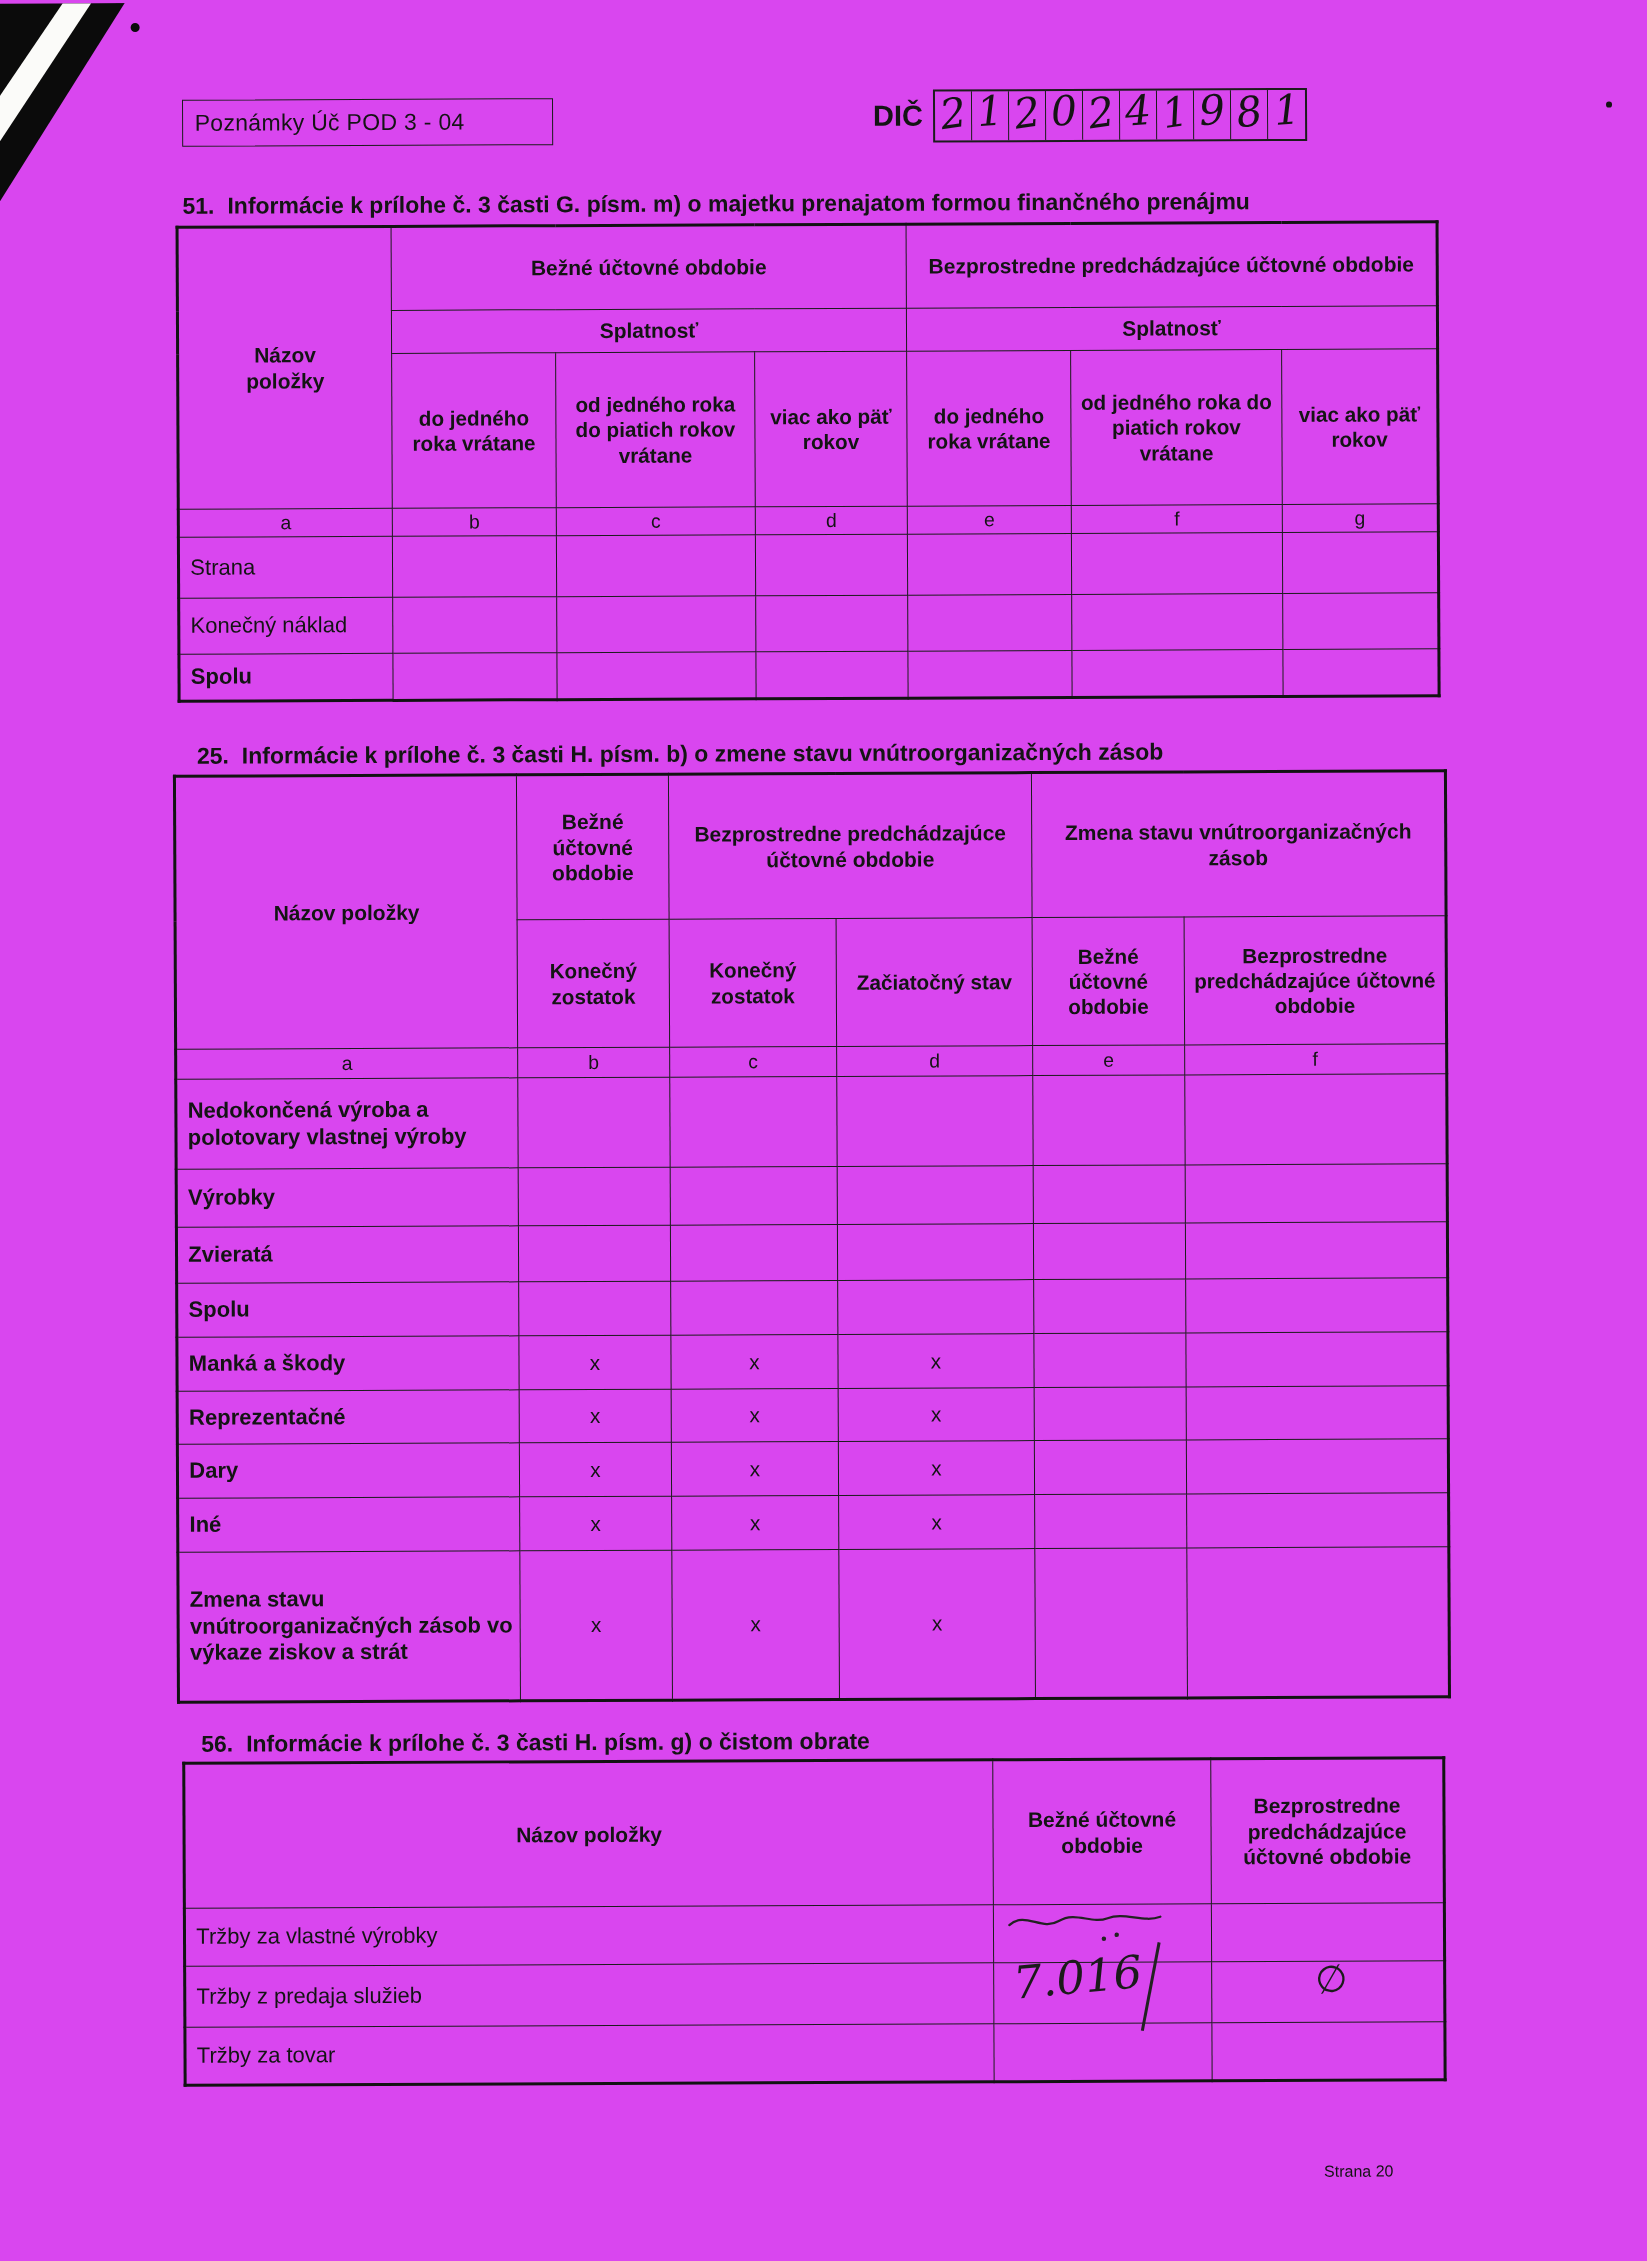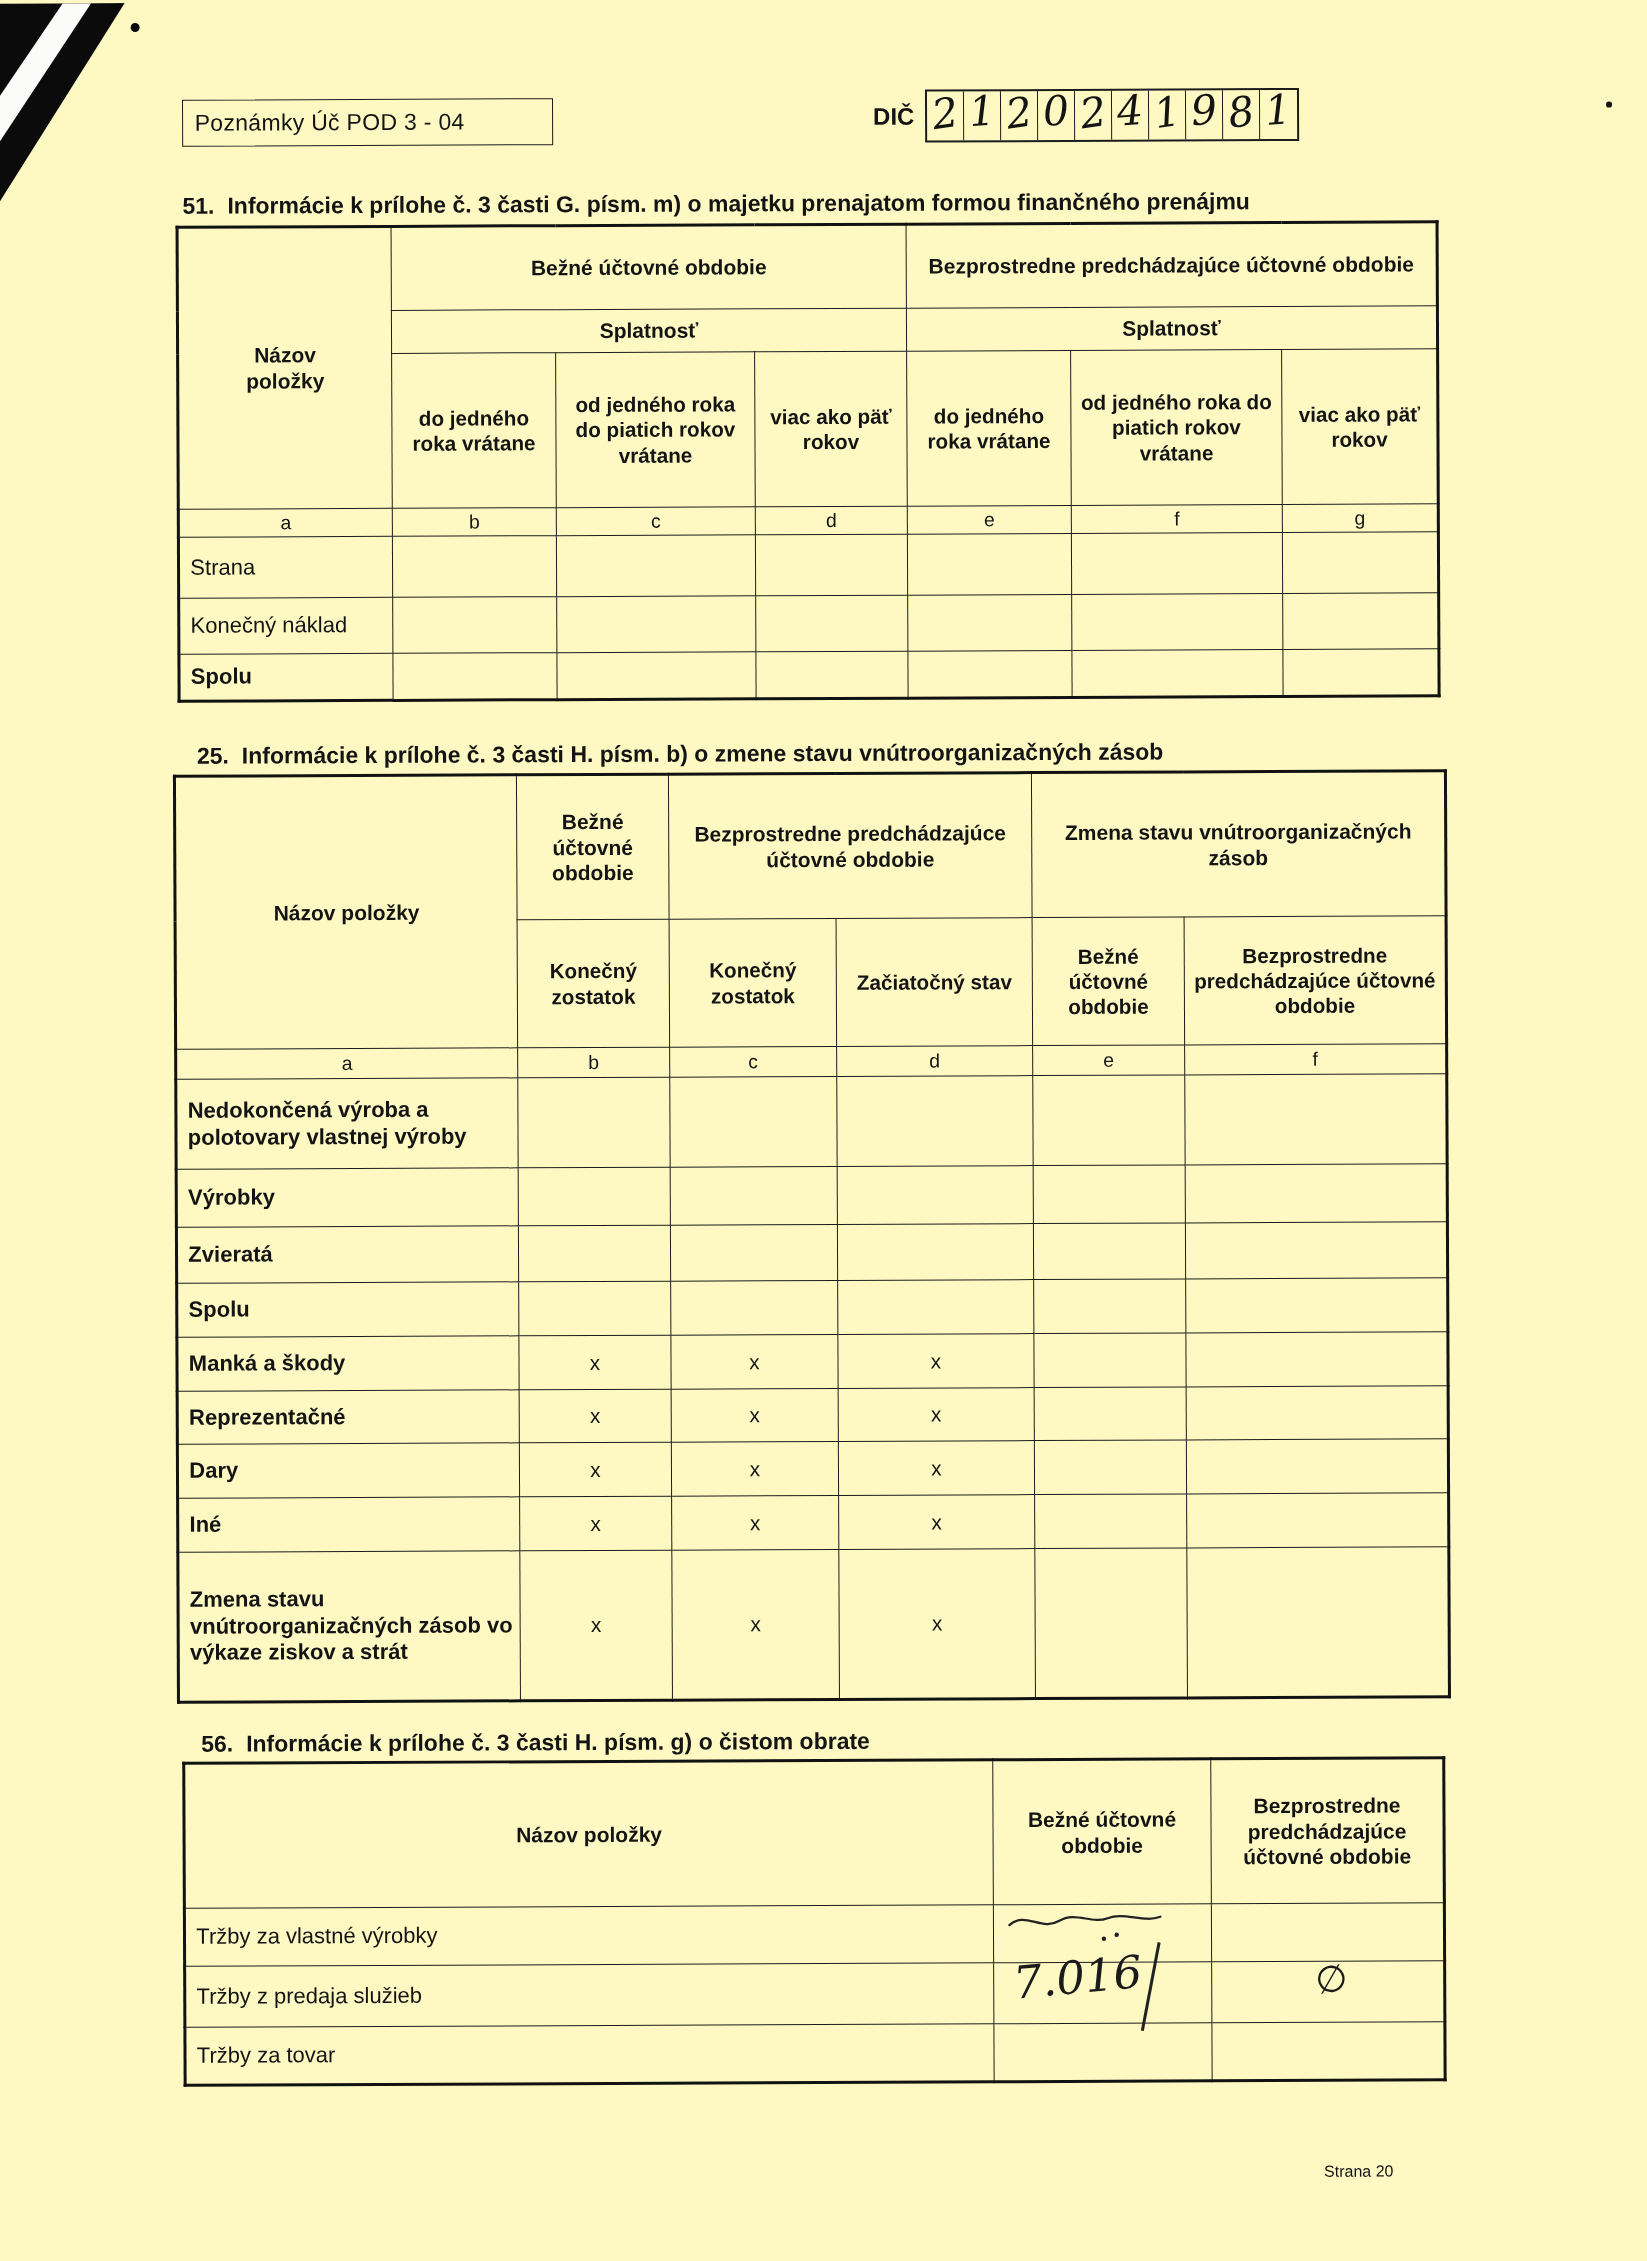--- a/index.html
+++ b/index.html
@@ -1,32 +1,32 @@
 <!DOCTYPE html>
 <html style="font-size:10.3px"><head>
 <meta charset="utf-8">
 <style>
   * { margin:0; padding:0; box-sizing:border-box; }
   html,body { background:#d9d9d9; }
   .page {
     position:relative; width:1647px; height:2261px;
-    background:#fef9c3; color:#141414;
+    background:#d946ef; color:#141414;
     font-family:"Liberation Sans", sans-serif;
     overflow:hidden;
   }
   .scan { position:absolute; inset:0; transform:rotate(-0.25deg); transform-origin:50% 45%; }
 
   
   .formbox {
     position:absolute; left:186px; top:97px; width:371px; height:47px;
     border:1.9px solid #1c1c1c; display:flex; align-items:center;
     padding-left:11.6px; font-size:23px; letter-spacing:0.3px;
   }
   .dic { position:absolute; left:877px; top:90px; display:flex; align-items:center; gap:10.3px; }
-  .dic-label { font-size:24px; font-weight:bold; }
+  .dic-label { font-size:29px; font-weight:bold; }
   .dic-boxes { display:flex; border:2.6px solid #1c1c1c; height:53px; }
   .dic-cell { width:37px; border-right:1.9px solid #1c1c1c; display:flex; align-items:center; justify-content:center; overflow:visible; }
   .dic-cell:last-child { border-right:none; }
   .dic-cell span {
     font-family:"DejaVu Serif", serif; font-style:italic; font-size:41px; line-height:1;
     position:relative; top:-1.9px; transform:rotate(-8deg);
   }
   .dic-cell:nth-child(even) span { transform:rotate(-4deg) translateY(-1.9px); }
 
   

